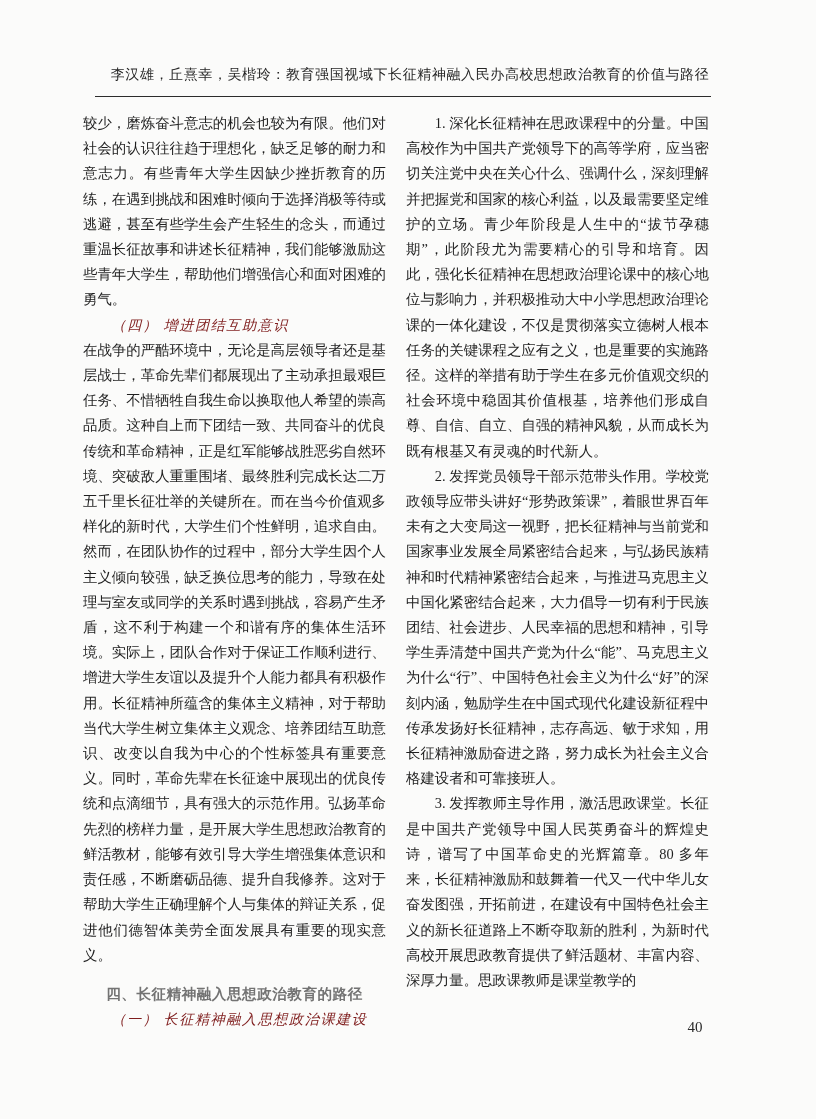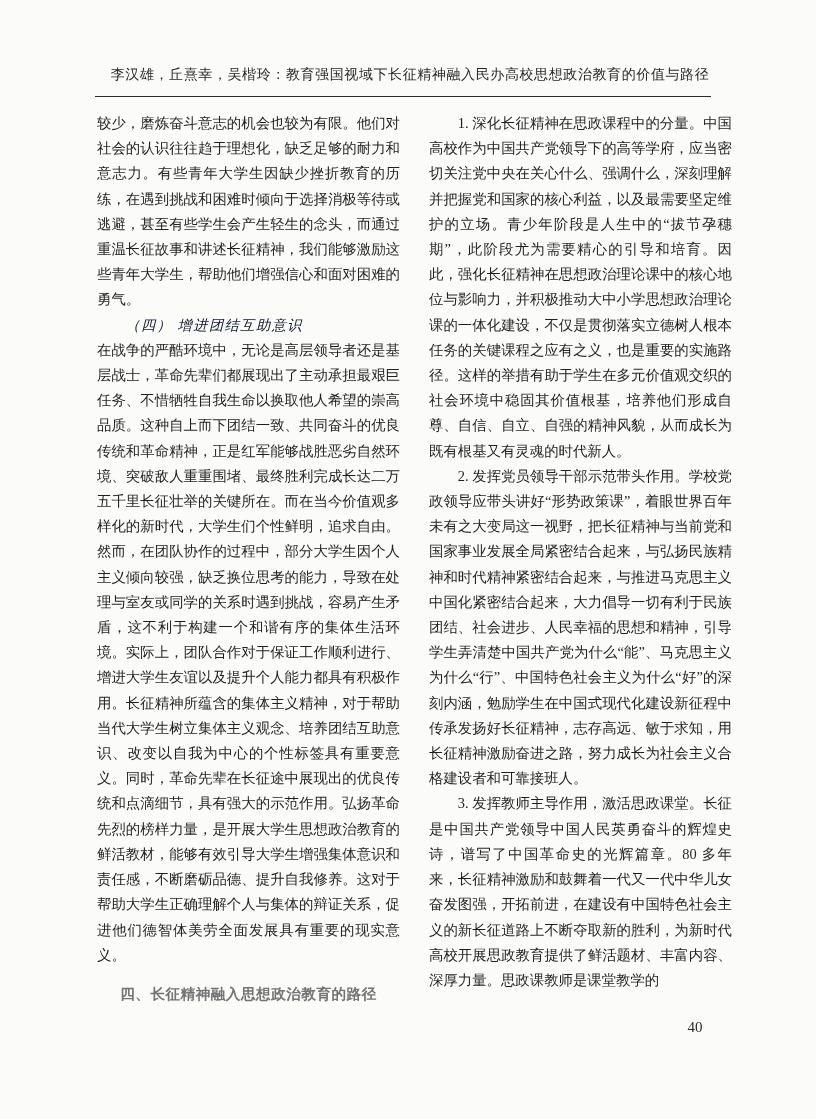--- a/index.html
+++ b/index.html
@@ -32,24 +32,24 @@
     position: absolute;
     top: 96px;
     left: 95px;
     width: 616px;
     height: 1.4px;
     background: #2c2c2c;
   }
   .columns {
     position: absolute;
     top: 111px;
-    left: 97px;
+    left: 83px;
     width: 626px;
     display: flex;
-    gap: 29px;
+    gap: 20px;
   }
   .col {
     width: 303px;
     flex: 0 0 303px;
   }
   p.body {
     margin: 0;
     font-size: 14.4px;
     line-height: 25.2px;
     text-align: justify;
@@ -59,21 +59,21 @@
   p.body.indent {
     text-indent: 2em;
   }
   p.subheading {
     margin: 0;
     font-size: 14.2px;
     line-height: 25.2px;
     font-style: italic;
     text-indent: 2em;
     letter-spacing: 1.5px;
-    color: #0f172a;
+    color: #7f1d1d;
   }
   h3.section-heading {
     margin: 14px 0 0 0;
     font-size: 14.6px;
     line-height: 25.2px;
     font-weight: bold;
     text-align: center;
     letter-spacing: 0.5px;
     font-family: "Liberation Sans", "DejaVu Sans", sans-serif;
     color: #737373;
@@ -97,20 +97,21 @@
 
   <div class="header-rule"></div>
 
   <div class="columns">
 
     <div class="col">
       <p class="body">较少，磨炼奋斗意志的机会也较为有限。他们对社会的认识往往趋于理想化，缺乏足够的耐力和意志力。有些青年大学生因缺少挫折教育的历练，在遇到挑战和困难时倾向于选择消极等待或逃避，甚至有些学生会产生轻生的念头，而通过重温长征故事和讲述长征精神，我们能够激励这些青年大学生，帮助他们增强信心和面对困难的勇气。</p>
       <p class="subheading">（四） 增进团结互助意识</p>
       <p class="body">在战争的严酷环境中，无论是高层领导者还是基层战士，革命先辈们都展现出了主动承担最艰巨任务、不惜牺牲自我生命以换取他人希望的崇高品质。这种自上而下团结一致、共同奋斗的优良传统和革命精神，正是红军能够战胜恶劣自然环境、突破敌人重重围堵、最终胜利完成长达二万五千里长征壮举的关键所在。而在当今价值观多样化的新时代，大学生们个性鲜明，追求自由。然而，在团队协作的过程中，部分大学生因个人主义倾向较强，缺乏换位思考的能力，导致在处理与室友或同学的关系时遇到挑战，容易产生矛盾，这不利于构建一个和谐有序的集体生活环境。实际上，团队合作对于保证工作顺利进行、增进大学生友谊以及提升个人能力都具有积极作用。长征精神所蕴含的集体主义精神，对于帮助当代大学生树立集体主义观念、培养团结互助意识、改变以自我为中心的个性标签具有重要意义。同时，革命先辈在长征途中展现出的优良传统和点滴细节，具有强大的示范作用。弘扬革命先烈的榜样力量，是开展大学生思想政治教育的鲜活教材，能够有效引导大学生增强集体意识和责任感，不断磨砺品德、提升自我修养。这对于帮助大学生正确理解个人与集体的辩证关系，促进他们德智体美劳全面发展具有重要的现实意义。</p>
       <h3 class="section-heading">四、长征精神融入思想政治教育的路径</h3>
+      <p class="subheading">（一） 长征精神融入思想政治课建设</p>
     </div>
 
     <div class="col">
       <p class="body indent">1. 深化长征精神在思政课程中的分量。中国高校作为中国共产党领导下的高等学府，应当密切关注党中央在关心什么、强调什么，深刻理解并把握党和国家的核心利益，以及最需要坚定维护的立场。青少年阶段是人生中的“拔节孕穗期”，此阶段尤为需要精心的引导和培育。因此，强化长征精神在思想政治理论课中的核心地位与影响力，并积极推动大中小学思想政治理论课的一体化建设，不仅是贯彻落实立德树人根本任务的关键课程之应有之义，也是重要的实施路径。这样的举措有助于学生在多元价值观交织的社会环境中稳固其价值根基，培养他们形成自尊、自信、自立、自强的精神风貌，从而成长为既有根基又有灵魂的时代新人。</p>
       <p class="body indent">2. 发挥党员领导干部示范带头作用。学校党政领导应带头讲好“形势政策课”，着眼世界百年未有之大变局这一视野，把长征精神与当前党和国家事业发展全局紧密结合起来，与弘扬民族精神和时代精神紧密结合起来，与推进马克思主义中国化紧密结合起来，大力倡导一切有利于民族团结、社会进步、人民幸福的思想和精神，引导学生弄清楚中国共产党为什么“能”、马克思主义为什么“行”、中国特色社会主义为什么“好”的深刻内涵，勉励学生在中国式现代化建设新征程中传承发扬好长征精神，志存高远、敏于求知，用长征精神激励奋进之路，努力成长为社会主义合格建设者和可靠接班人。</p>
       <p class="body indent">3. 发挥教师主导作用，激活思政课堂。长征是中国共产党领导中国人民英勇奋斗的辉煌史诗，谱写了中国革命史的光辉篇章。80 多年来，长征精神激励和鼓舞着一代又一代中华儿女奋发图强，开拓前进，在建设有中国特色社会主义的新长征道路上不断夺取新的胜利，为新时代高校开展思政教育提供了鲜活题材、丰富内容、深厚力量。思政课教师是课堂教学的</p>
     </div>
 
   </div>
 

